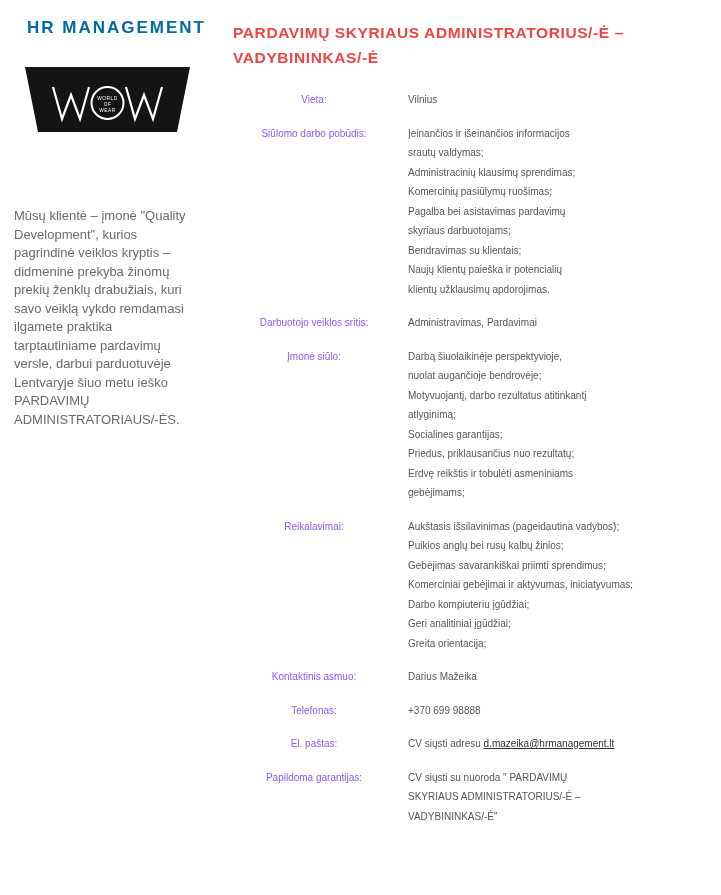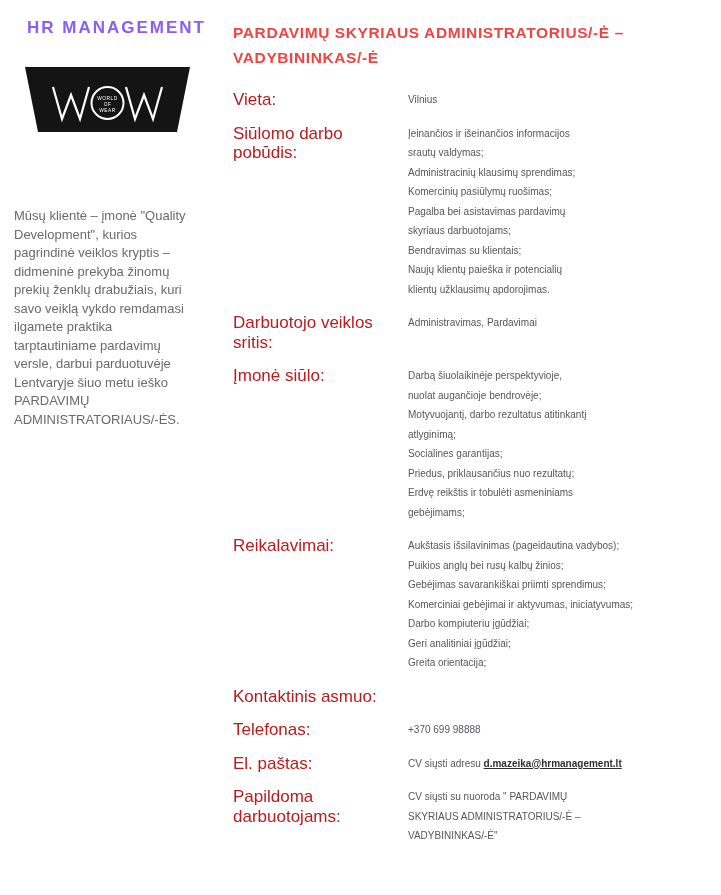--- a/index.html
+++ b/index.html
@@ -14,21 +14,21 @@
   .sidebar {
     position: absolute;
     left: 14px;
     top: 18px;
     width: 206px;
   }
   .brand {
     font-size: 17px;
     font-weight: bold;
     letter-spacing: 2px;
-    color: #8b5cf6;
+    color: #0369a1;
     margin-left: 13px;
     white-space: nowrap;
   }
   .logo-wrap {
     margin: 29px 0 0 11px;
     width: 165px;
     height: 65px;
   }
   .about {
     margin-top: 75px;
@@ -50,36 +50,36 @@
     letter-spacing: 0.6px;
     line-height: 25px;
     color: #ef4444;
     white-space: pre-line;
   }
   .rows { margin-top: 20px; }
   .row { display: flex; margin-bottom: 14px; }
   .row-label {
     flex: none;
     width: 162px;
-    text-align: left;
-    font-size: 17px;
+    text-align: center;
+    font-size: 10px;
     line-height: 19.5px;
-    color: #b91c1c;
+    color: #8b5cf6;
   }
   .row-value {
     flex: 1;
     margin-left: 13px;
     font-size: 10px;
     line-height: 19.5px;
     color: #55565a;
     white-space: pre-line;
   }
   .row-value a {
     color: #2f2f30;
-    font-weight: bold;
+    font-weight: normal;
     text-decoration: underline;
     cursor: pointer;
   }
 </style>
 </head>
 <body>
 
 <div class="sidebar">
   <div class="brand">HR MANAGEMENT</div>
 
@@ -157,33 +157,34 @@
 Gebėjimas savarankiškai priimti sprendimus;
 Komerciniai gebėjimai ir aktyvumas, iniciatyvumas;
 Darbo kompiuteriu įgūdžiai;
 Geri analitiniai įgūdžiai;
 Greita orientacija;</div>
     </div>
 
 
     <div class="row">
       <div class="row-label">Kontaktinis asmuo:</div>
+      <div class="row-value">Darius Mažeika</div>
     </div>
 
     <div class="row">
       <div class="row-label">Telefonas:</div>
       <div class="row-value">+370 699 98888</div>
     </div>
 
     <div class="row">
       <div class="row-label">El. paštas:</div>
       <div class="row-value"><span>CV siųsti adresu </span><a>d.mazeika@hrmanagement.lt</a></div>
     </div>
 
     <div class="row">
-      <div class="row-label">Papildoma darbuotojams:</div>
+      <div class="row-label">Papildoma garantijas:</div>
       <div class="row-value">CV siųsti su nuoroda " PARDAVIMŲ
 SKYRIAUS ADMINISTRATORIUS/-Ė –
 VADYBININKAS/-Ė"</div>
     </div>
 
   </div>
 </div>
 
 </body></html>

